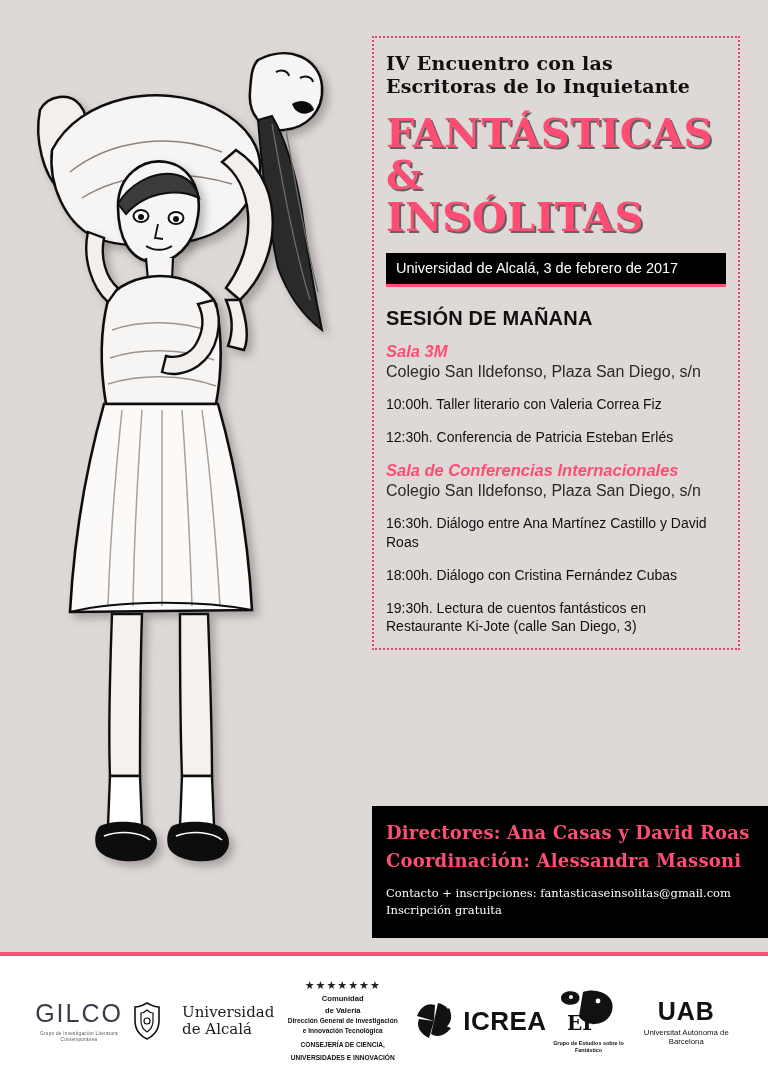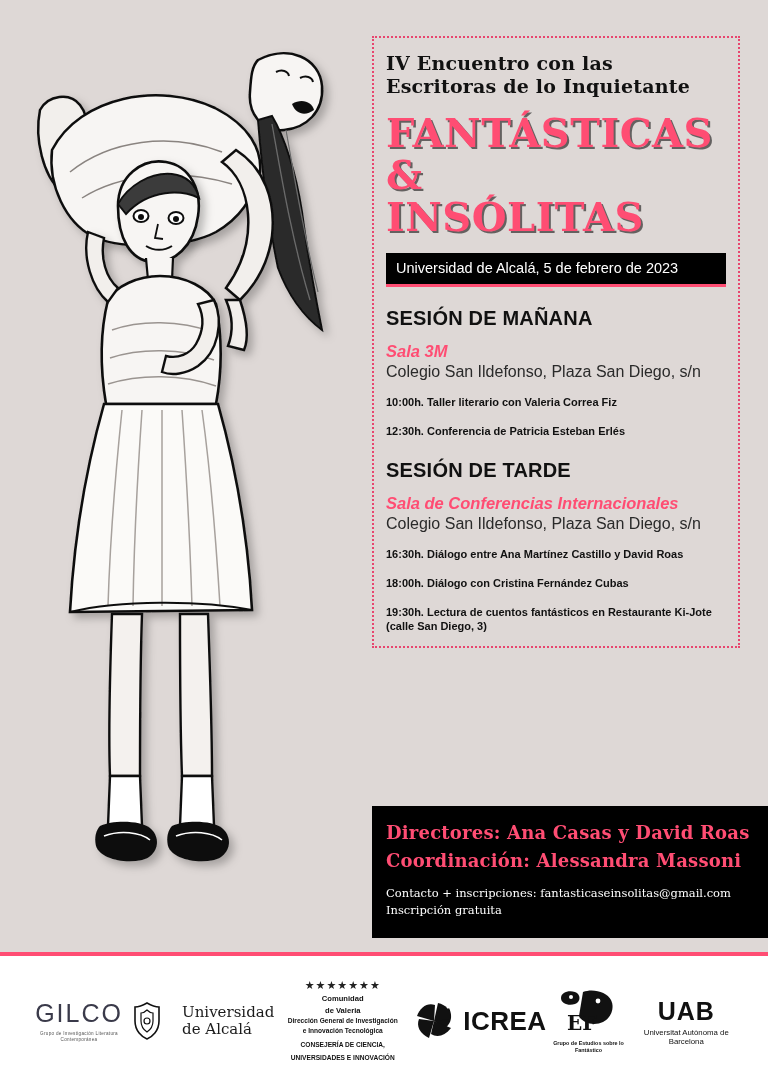--- a/index.html
+++ b/index.html
@@ -78,22 +78,22 @@
     font-size:16.5px;
     color:#ff4d73;
     margin:0 0 2px 0;
   }
   .addr {
     font-size:16px;
     color:#2a2a2a;
     margin:0 0 14px 0;
   }
   .item {
-    font-size:11px;
-    font-weight:bold;
+    font-size:14px;
+    font-weight:normal;
     color:#111;
     margin:0 0 14px 0;
     line-height:1.35;
   }
   .item:last-child { margin-bottom:2px; }
 
   
   .blackbox {
     position:absolute;
     left:372px; top:806px;
@@ -280,29 +280,28 @@
   <div class="content">
     <div class="dotted-box">
 
       <div class="kicker">IV Encuentro con las Escritoras de lo Inquietante</div>
 
       <div class="maintitle">
         <div>FANTÁSTICAS &amp;</div>
         <div>INSÓLITAS</div>
       </div>
 
-      <div class="datebar">Universidad de Alcalá, 5 de febrero de 2023</div>
+      <div class="datebar">Universidad de Alcalá, 3 de febrero de 2017</div>
 
       <div class="session">SESIÓN DE MAÑANA</div>
       <div class="room">Sala 3M</div>
       <div class="addr">Colegio San Ildefonso, Plaza San Diego, s/n</div>
       <div class="item">10:00h. Taller literario con Valeria Correa Fiz</div>
       <div class="item">12:30h. Conferencia de Patricia Esteban Erlés</div>
 
-      <div class="session">SESIÓN DE TARDE</div>
       <div class="room">Sala de Conferencias Internacionales</div>
       <div class="addr">Colegio San Ildefonso, Plaza San Diego, s/n</div>
       <div class="item">16:30h. Diálogo entre Ana Martínez Castillo y David Roas</div>
       <div class="item">18:00h. Diálogo con Cristina Fernández Cubas</div>
       <div class="item">19:30h. Lectura de cuentos fantásticos en Restaurante Ki-Jote (calle San Diego, 3)</div>
 
     </div>
   </div>
 
   <div class="blackbox">

